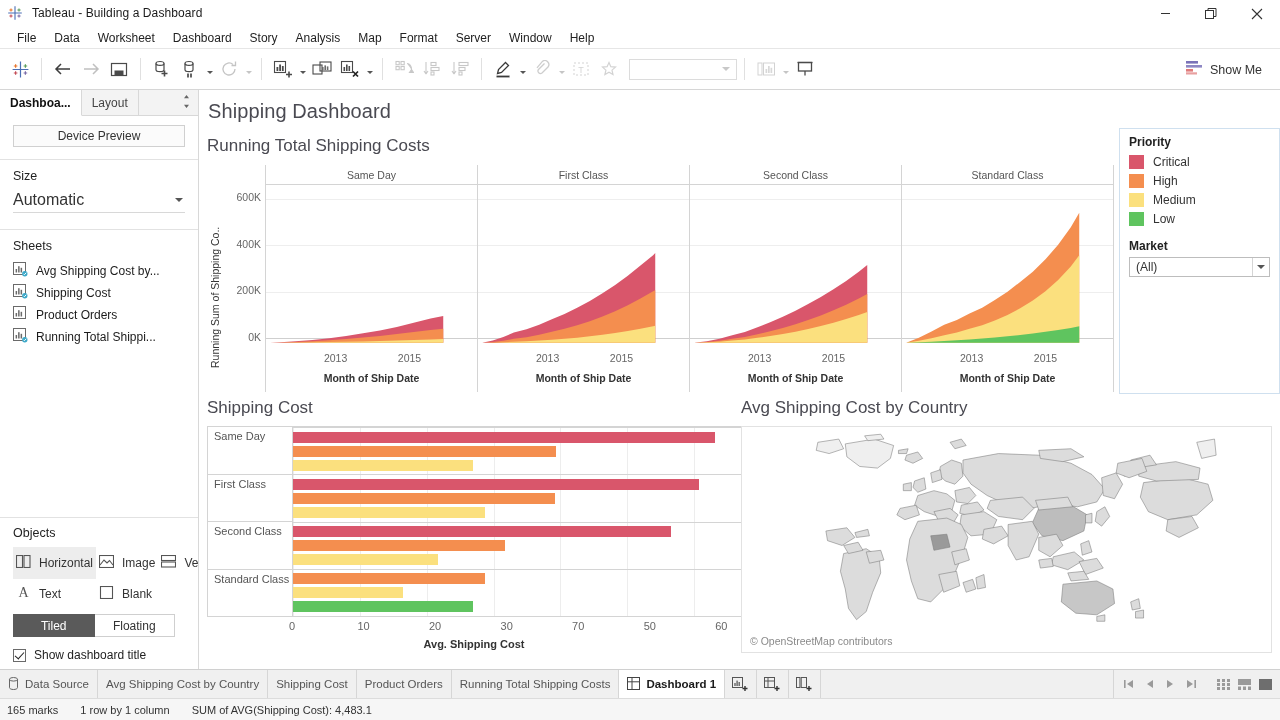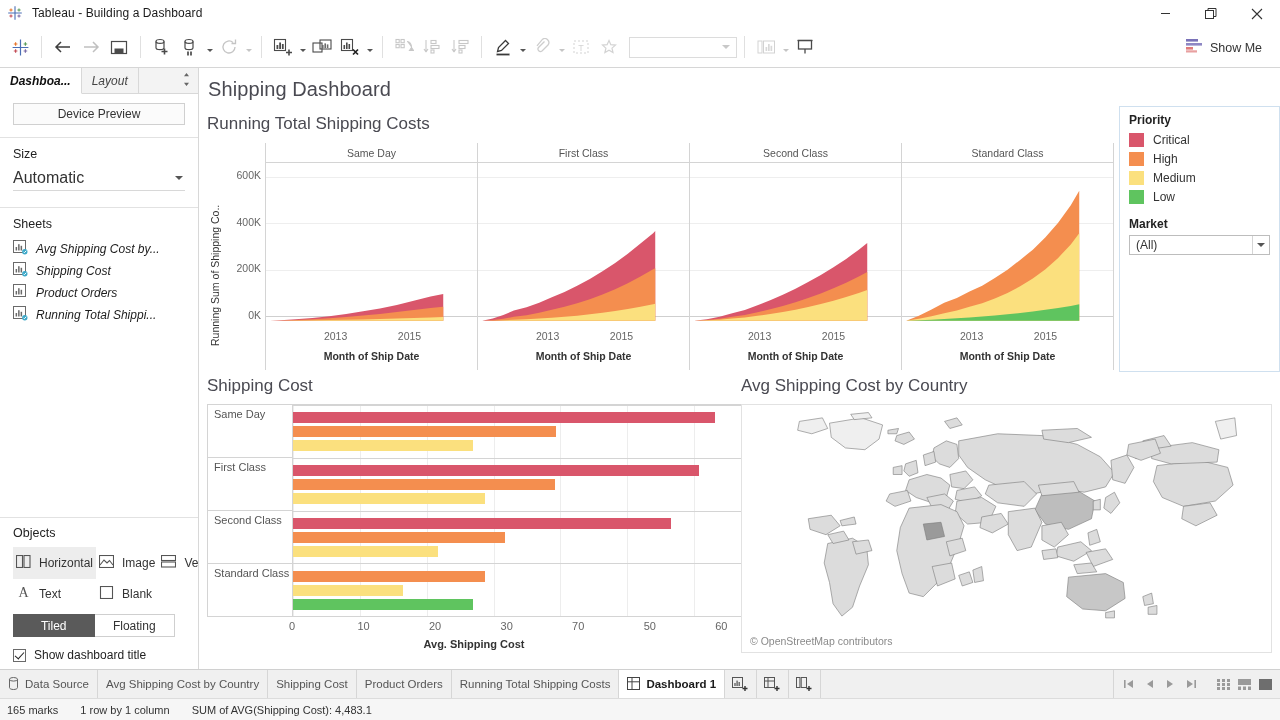--- a/index.html
+++ b/index.html
@@ -64,40 +64,40 @@
   .body { flex: 1; display: flex; min-height: 0; }
 
   
   .sidebar {
     width: 199px; flex: none; background: #fff; border-right: 1px solid #d8d8d8;
     display: flex; flex-direction: column; position: relative;
   }
   .sb-tabs { height: 26px; display: flex; align-items: stretch; border-bottom: 1px solid #d8d8d8; position: relative; }
   .sb-tab {
     display: flex; align-items: center; justify-content: center; font-size: 12px;
-    color: #444; padding: 0 10px; background: #f3f3f3; border-right: 1px solid #d8d8d8; font-style: italic;
+    color: #444; padding: 0 10px; background: #f3f3f3; border-right: 1px solid #d8d8d8;
   }
   .sb-tab.active { background: #fff; color: #111; font-weight: bold; border-bottom: 1px solid #fff; margin-bottom: -1px; }
   .sb-tab-spacer { flex: 1; background: #f3f3f3; display:flex; align-items:center; justify-content:flex-end; padding-right:7px; }
   .pin { color:#666; font-size:11px; line-height:1; }
 
   .sb-section { padding: 9px 13px 0 13px; }
   .device-btn {
     margin: 9px 13px 0 13px; height: 22px; border: 1px solid #d0d0d0; background: #fbfbfb;
     display: flex; align-items: center; justify-content: center; font-size: 12px; color: #333;
   }
   .sb-divider { height: 1px; background: #e2e2e2; margin: 11px 0 0 0; }
   .sb-h { font-size: 12.5px; font-weight: normal; color: #222; margin-bottom: 7px; }
   .sb-select {
     display: flex; align-items: center; justify-content: space-between;
     border-bottom: 1px solid #d8d8d8; padding: 1px 2px 3px 0; font-size: 16px; color: #333;
   }
   .sb-select i { width:0;height:0;border-left:4px solid transparent;border-right:4px solid transparent;
                  border-top:4.5px solid #555; }
-  .sheet-row { display: flex; align-items: center; gap: 8px; padding: 2px 0; font-size: 12px; color: #1c1c1c; font-style: italic; }
+  .sheet-row { display: flex; align-items: center; gap: 8px; padding: 2px 0; font-size: 12px; color: #1c1c1c; }
 
   .objects {
     position: absolute; left: 0; right: 0; bottom: 0; padding: 0 13px 7px 13px; background: #fff;
   }
   .obj-grid { display: grid; grid-template-columns: 1fr 1fr 1fr 1fr; row-gap: 4px; margin-top: 6px; }
   .obj-item { display: flex; align-items: center; gap: 8px; font-size: 12px; color: #333; padding: 2px 3px; }
   .obj-item.sel { background: #ededed; }
   .seg { display: flex; margin-top: 10px; width: 162px; }
   .seg div {
     flex: 1; height: 23px; display: flex; align-items: center; justify-content: center;
@@ -240,20 +240,33 @@
         </svg>
       </div>
       <div class="wctrl close">
         <svg width="12" height="12" viewBox="0 0 12 12">
             <path d="M1 1l10 10M11 1L1 11" stroke="currentColor" stroke-width="1.1"></path>
           </svg>
       </div>
     </div>
   </div>
 
+  <div class="menubar">
+    <div class="menu-item">File</div>
+    <div class="menu-item">Data</div>
+    <div class="menu-item">Worksheet</div>
+    <div class="menu-item">Dashboard</div>
+    <div class="menu-item">Story</div>
+    <div class="menu-item">Analysis</div>
+    <div class="menu-item">Map</div>
+    <div class="menu-item">Format</div>
+    <div class="menu-item">Server</div>
+    <div class="menu-item">Window</div>
+    <div class="menu-item">Help</div>
+  </div>
 
   <div class="toolbar">
     <div class="tb-btn">
       <svg width="19" height="19" viewBox="0 0 19 19">
         <g stroke-width="1.2" fill="none">
           <path d="M9.5 1.6v15.8M1.6 9.5h15.8" stroke="#4a6fb5"></path>
           <path d="M4.6 4.2v3.6M2.8 6h3.6" stroke="#e8762c"></path>
           <path d="M14.4 4.2v3.6M12.6 6h3.6" stroke="#5b9d5b"></path>
           <path d="M4.6 11.2v3.6M2.8 13h3.6" stroke="#c44e58"></path>
           <path d="M14.4 11.2v3.6M12.6 13h3.6" stroke="#7b6ca8"></path>

